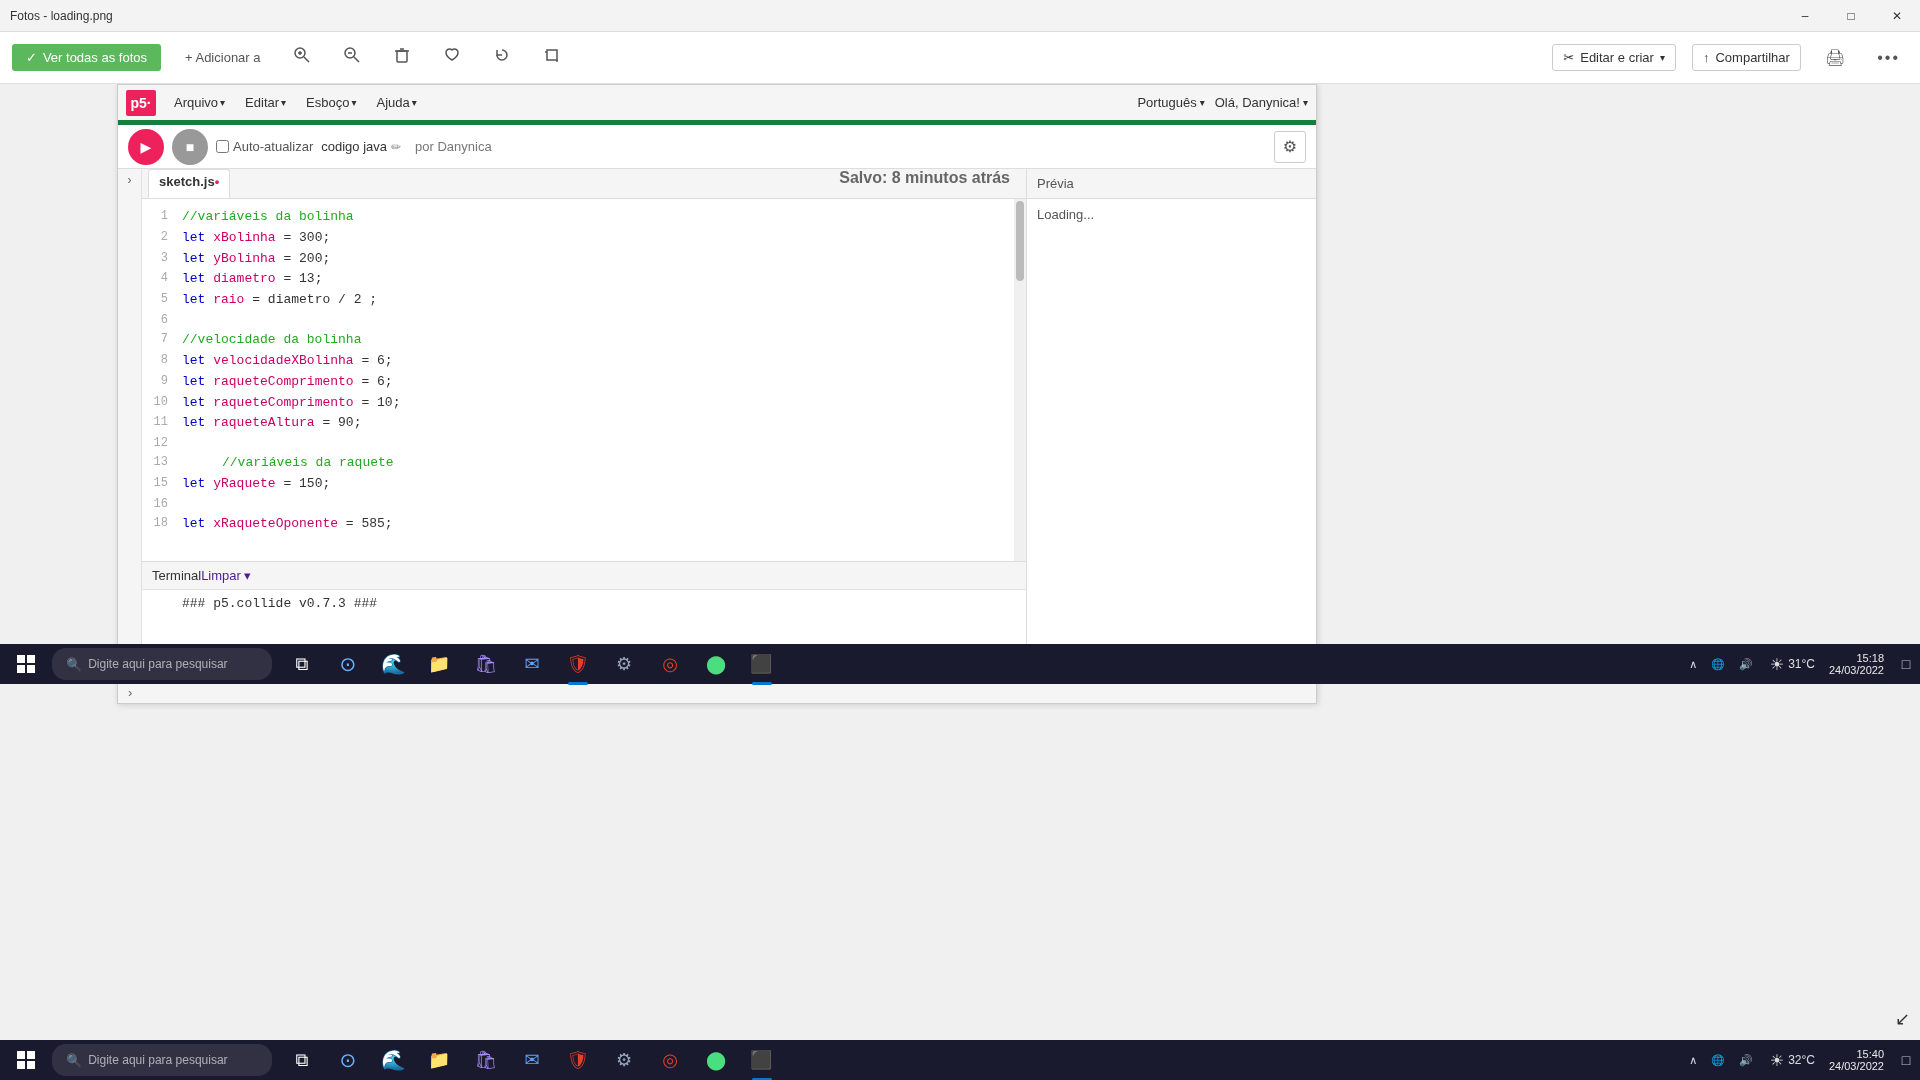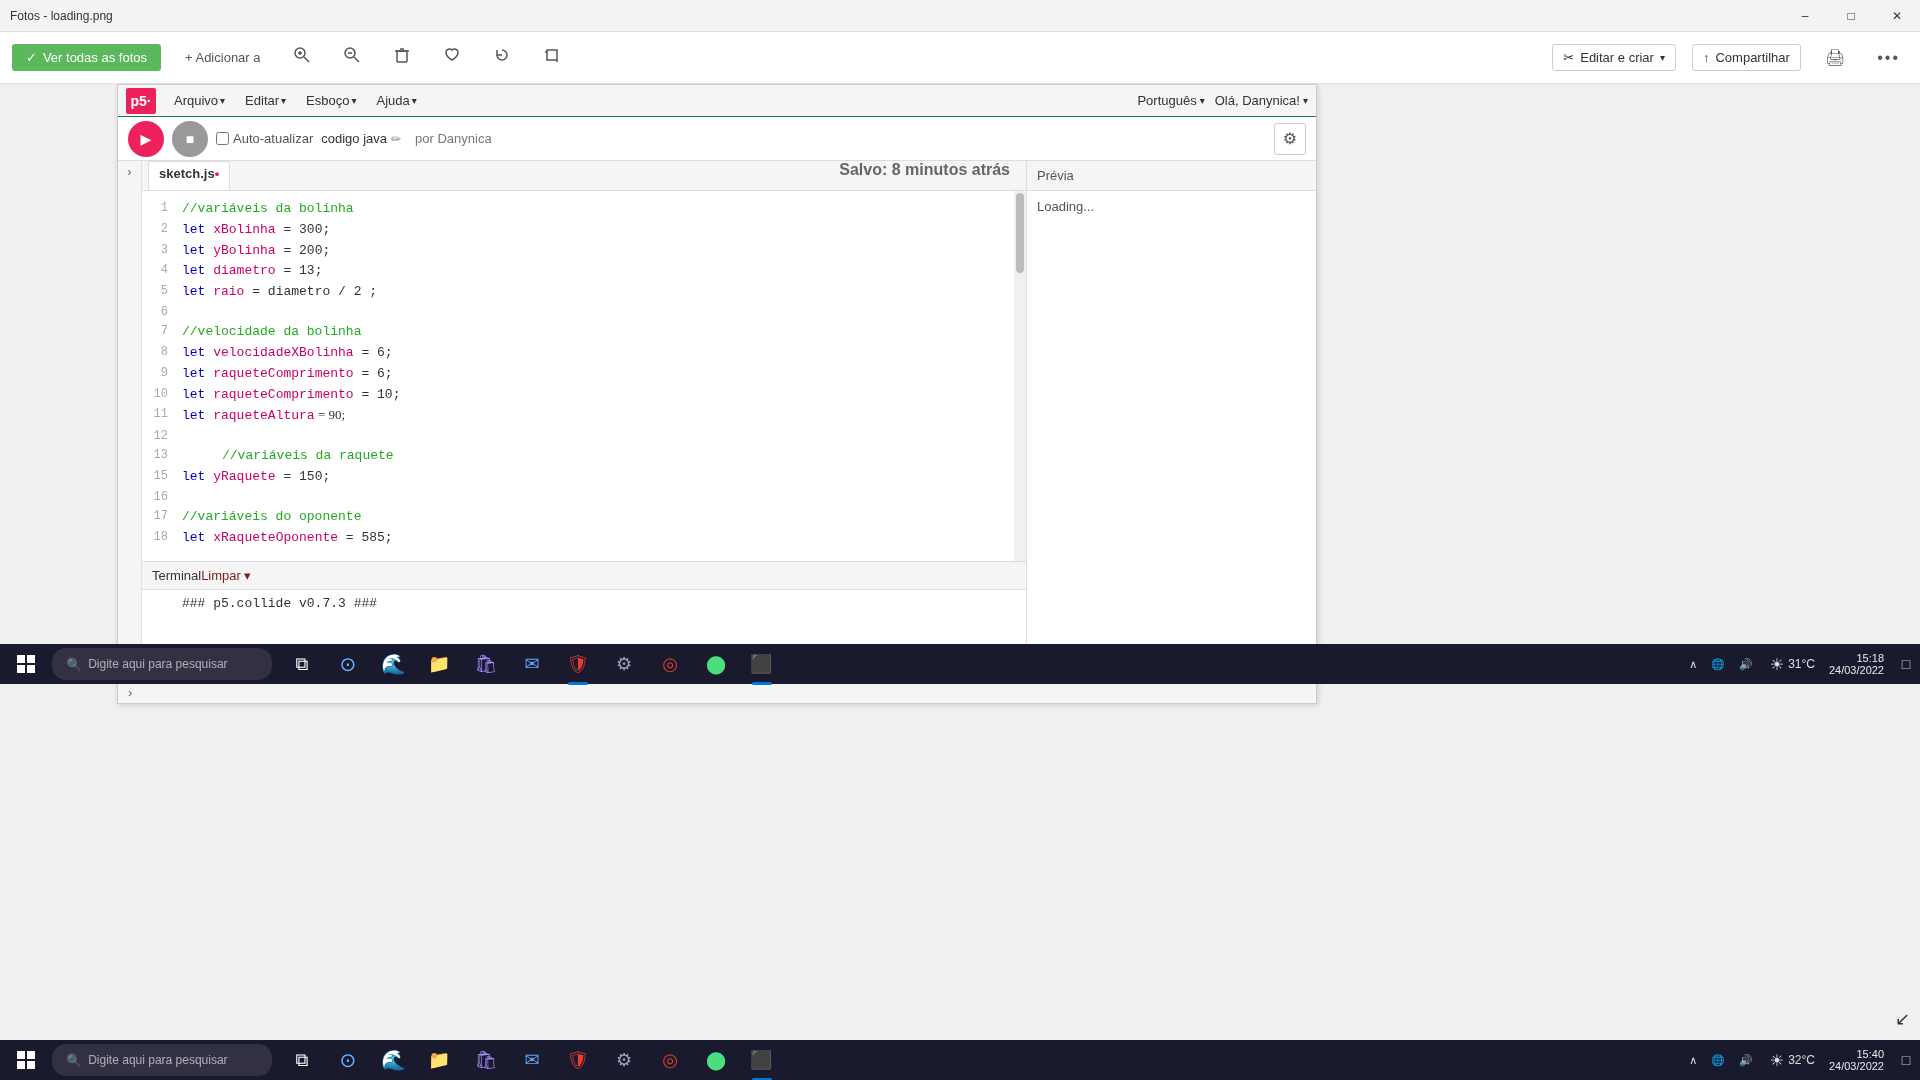--- a/index.html
+++ b/index.html
@@ -100,23 +100,23 @@
       height: 620px;
       background: white;
       border: 1px solid #ccc;
       display: flex;
       flex-direction: column;
       box-shadow: 1px 1px 6px rgba(0,0,0,0.15);
     }
 
     
     .p5-menubar {
-      height: 32px;
+      height: 40px;
       background: #f5f5f5;
-      border-bottom: 1px solid #15803d;
+      border-bottom: 5px solid #15803d;
       display: flex;
       align-items: center;
       padding: 0 8px;
       gap: 4px;
     }
     .p5-logo {
       background: #ed225d;
       color: white;
       font-weight: bold;
       font-size: 14px;
@@ -316,21 +316,21 @@
       background: #f5f5f5;
       border-bottom: 1px solid #e0e0e0;
       display: flex;
       align-items: center;
       padding: 0 10px;
       font-size: 13px;
       color: #333;
     }
     .p5-terminal-clear {
       cursor: pointer;
-      color: #7f1d1d;
+      color: #4c1d95;
       font-size: 13px;
       display: flex;
       align-items: center;
       gap: 3px;
     }
     .p5-terminal-body {
       flex: 1;
       background: white;
       padding: 6px 40px;
       font-family: 'Consolas', 'Courier New', monospace;
@@ -698,41 +698,37 @@
             <div class="code-line">
               <span class="line-num">9</span>
               <span class="line-code"><span style="color:#0000cc;">let </span><span style="color:#cc0066;">raqueteComprimento</span><span style="color:#333;"> = 6;</span></span>
             </div>
             <div class="code-line">
               <span class="line-num">10</span>
               <span class="line-code"><span style="color:#0000cc;">let </span><span style="color:#cc0066;">raqueteComprimento</span><span style="color:#333;"> = 10;</span></span>
             </div>
             <div class="code-line">
               <span class="line-num">11</span>
-              <span class="line-code"><span style="color:#0000cc;">let </span><span style="color:#cc0066;">raqueteAltura</span><span style="color:#333;font-family:Liberation Serif, serif;"> = 90;</span></span>
+              <span class="line-code"><span style="color:#0000cc;">let </span><span style="color:#cc0066;">raqueteAltura</span><span style="color:#333;"> = 90;</span></span>
             </div>
             <div class="code-line">
               <span class="line-num">12</span>
               <span class="line-code"></span>
             </div>
             <div class="code-line">
               <span class="line-num">13</span>
               <span class="line-code"><span style="color:#22aa22;margin-left:40px;">//variáveis da raquete</span></span>
             </div>
             <div class="code-line">
               <span class="line-num">15</span>
               <span class="line-code"><span style="color:#0000cc;">let </span><span style="color:#cc0066;">yRaquete</span><span style="color:#333;"> = 150;</span></span>
             </div>
             <div class="code-line">
               <span class="line-num">16</span>
               <span class="line-code"></span>
-            </div>
-            <div class="code-line">
-              <span class="line-num">17</span>
-              <span class="line-code"><span style="color:#22aa22;">//variáveis do oponente</span></span>
             </div>
             <div class="code-line">
               <span class="line-num">18</span>
               <span class="line-code"><span style="color:#0000cc;">let </span><span style="color:#cc0066;">xRaqueteOponente</span><span style="color:#333;"> = 585;</span></span>
             </div>
           </div>
         <div class="p5-code-scroll">
           <div class="p5-code-scroll-thumb"></div>
         </div>
       </div>

